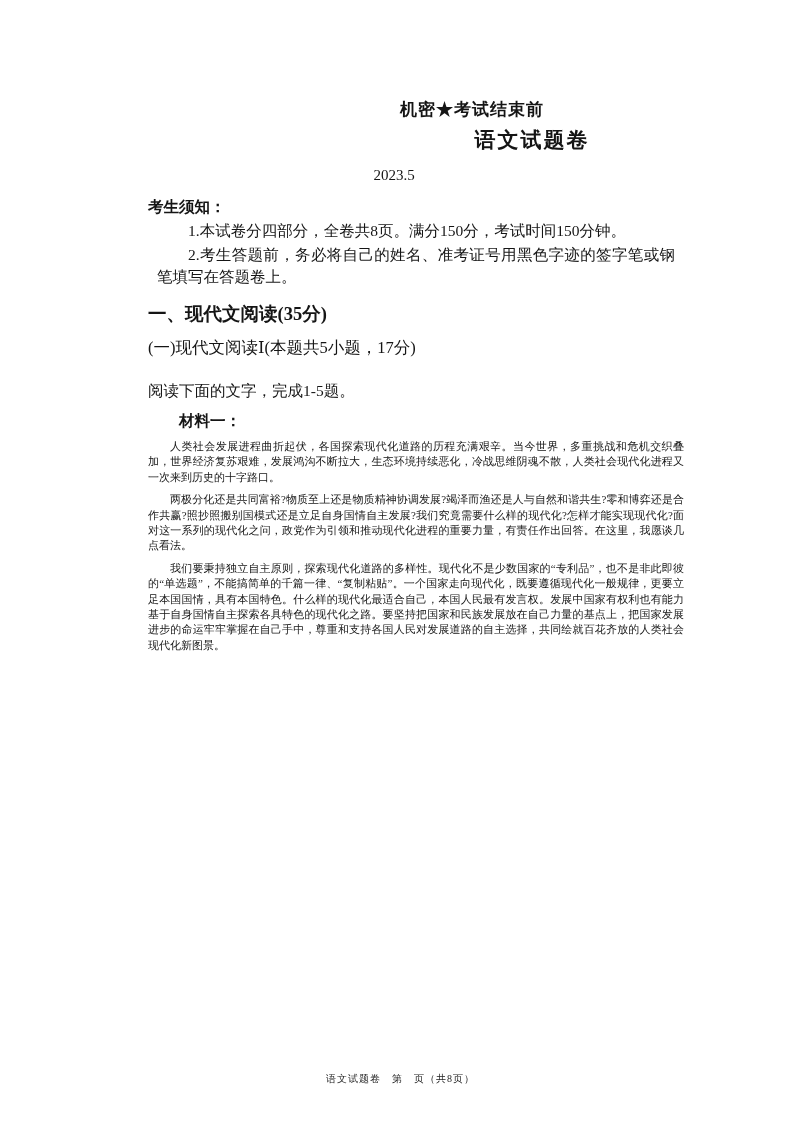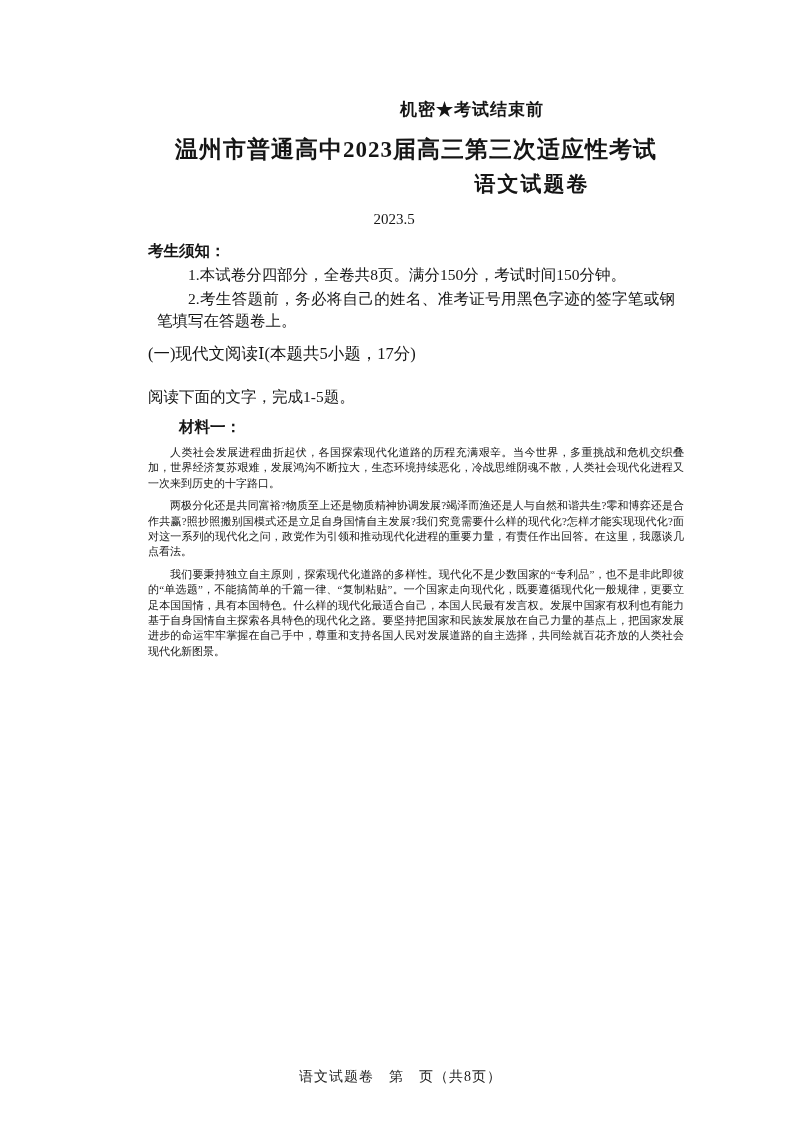--- a/index.html
+++ b/index.html
@@ -92,41 +92,41 @@
     text-align: justify;
     text-indent: 2em;
     margin: 7px 0 0 0;
   }
   .footer {
     position: absolute;
     left: 8px;
     right: 0;
     bottom: 36px;
     text-align: center;
-    font-size: 14px;
+    font-size: 10px;
     letter-spacing: 1px;
     color: #222;
   }
 </style>
 </head>
 <body>
 
 <div class="page">
   <div class="content">
     <div class="security">机密★考试结束前</div>
-    <div class="title">温州市普通高中2023届高三第三次适应性考试</div>
     <div class="subtitle">语文试题卷</div>
     <div class="date">2023.5</div>
 
     <div class="notice">
       <div class="notice-heading">考生须知：</div>
       <p>1.本试卷分四部分，全卷共8页。满分150分，考试时间150分钟。</p>
       <p>2.考生答题前，务必将自己的姓名、准考证号用黑色字迹的签字笔或钢笔填写在答题卷上。</p>
     </div>
 
+    <div class="section-heading">一、现代文阅读(35分)</div>
     <div class="subsection">(一)现代文阅读Ⅰ(本题共5小题，17分)</div>
     <div class="instruction">阅读下面的文字，完成1-5题。</div>
     <div class="material-label">材料一：</div>
 
     <p class="body-para">人类社会发展进程曲折起伏，各国探索现代化道路的历程充满艰辛。当今世界，多重挑战和危机交织叠加，世界经济复苏艰难，发展鸿沟不断拉大，生态环境持续恶化，冷战思维阴魂不散，人类社会现代化进程又一次来到历史的十字路口。</p>
     <p class="body-para">两极分化还是共同富裕?物质至上还是物质精神协调发展?竭泽而渔还是人与自然和谐共生?零和博弈还是合作共赢?照抄照搬别国模式还是立足自身国情自主发展?我们究竟需要什么样的现代化?怎样才能实现现代化?面对这一系列的现代化之问，政党作为引领和推动现代化进程的重要力量，有责任作出回答。在这里，我愿谈几点看法。</p>
     <p class="body-para">我们要秉持独立自主原则，探索现代化道路的多样性。现代化不是少数国家的“专利品”，也不是非此即彼的“单选题”，不能搞简单的千篇一律、“复制粘贴”。一个国家走向现代化，既要遵循现代化一般规律，更要立足本国国情，具有本国特色。什么样的现代化最适合自己，本国人民最有发言权。发展中国家有权利也有能力基于自身国情自主探索各具特色的现代化之路。要坚持把国家和民族发展放在自己力量的基点上，把国家发展进步的命运牢牢掌握在自己手中，尊重和支持各国人民对发展道路的自主选择，共同绘就百花齐放的人类社会现代化新图景。</p>
   </div>
 
   <div class="footer">语文试题卷　第　页（共8页）</div>

